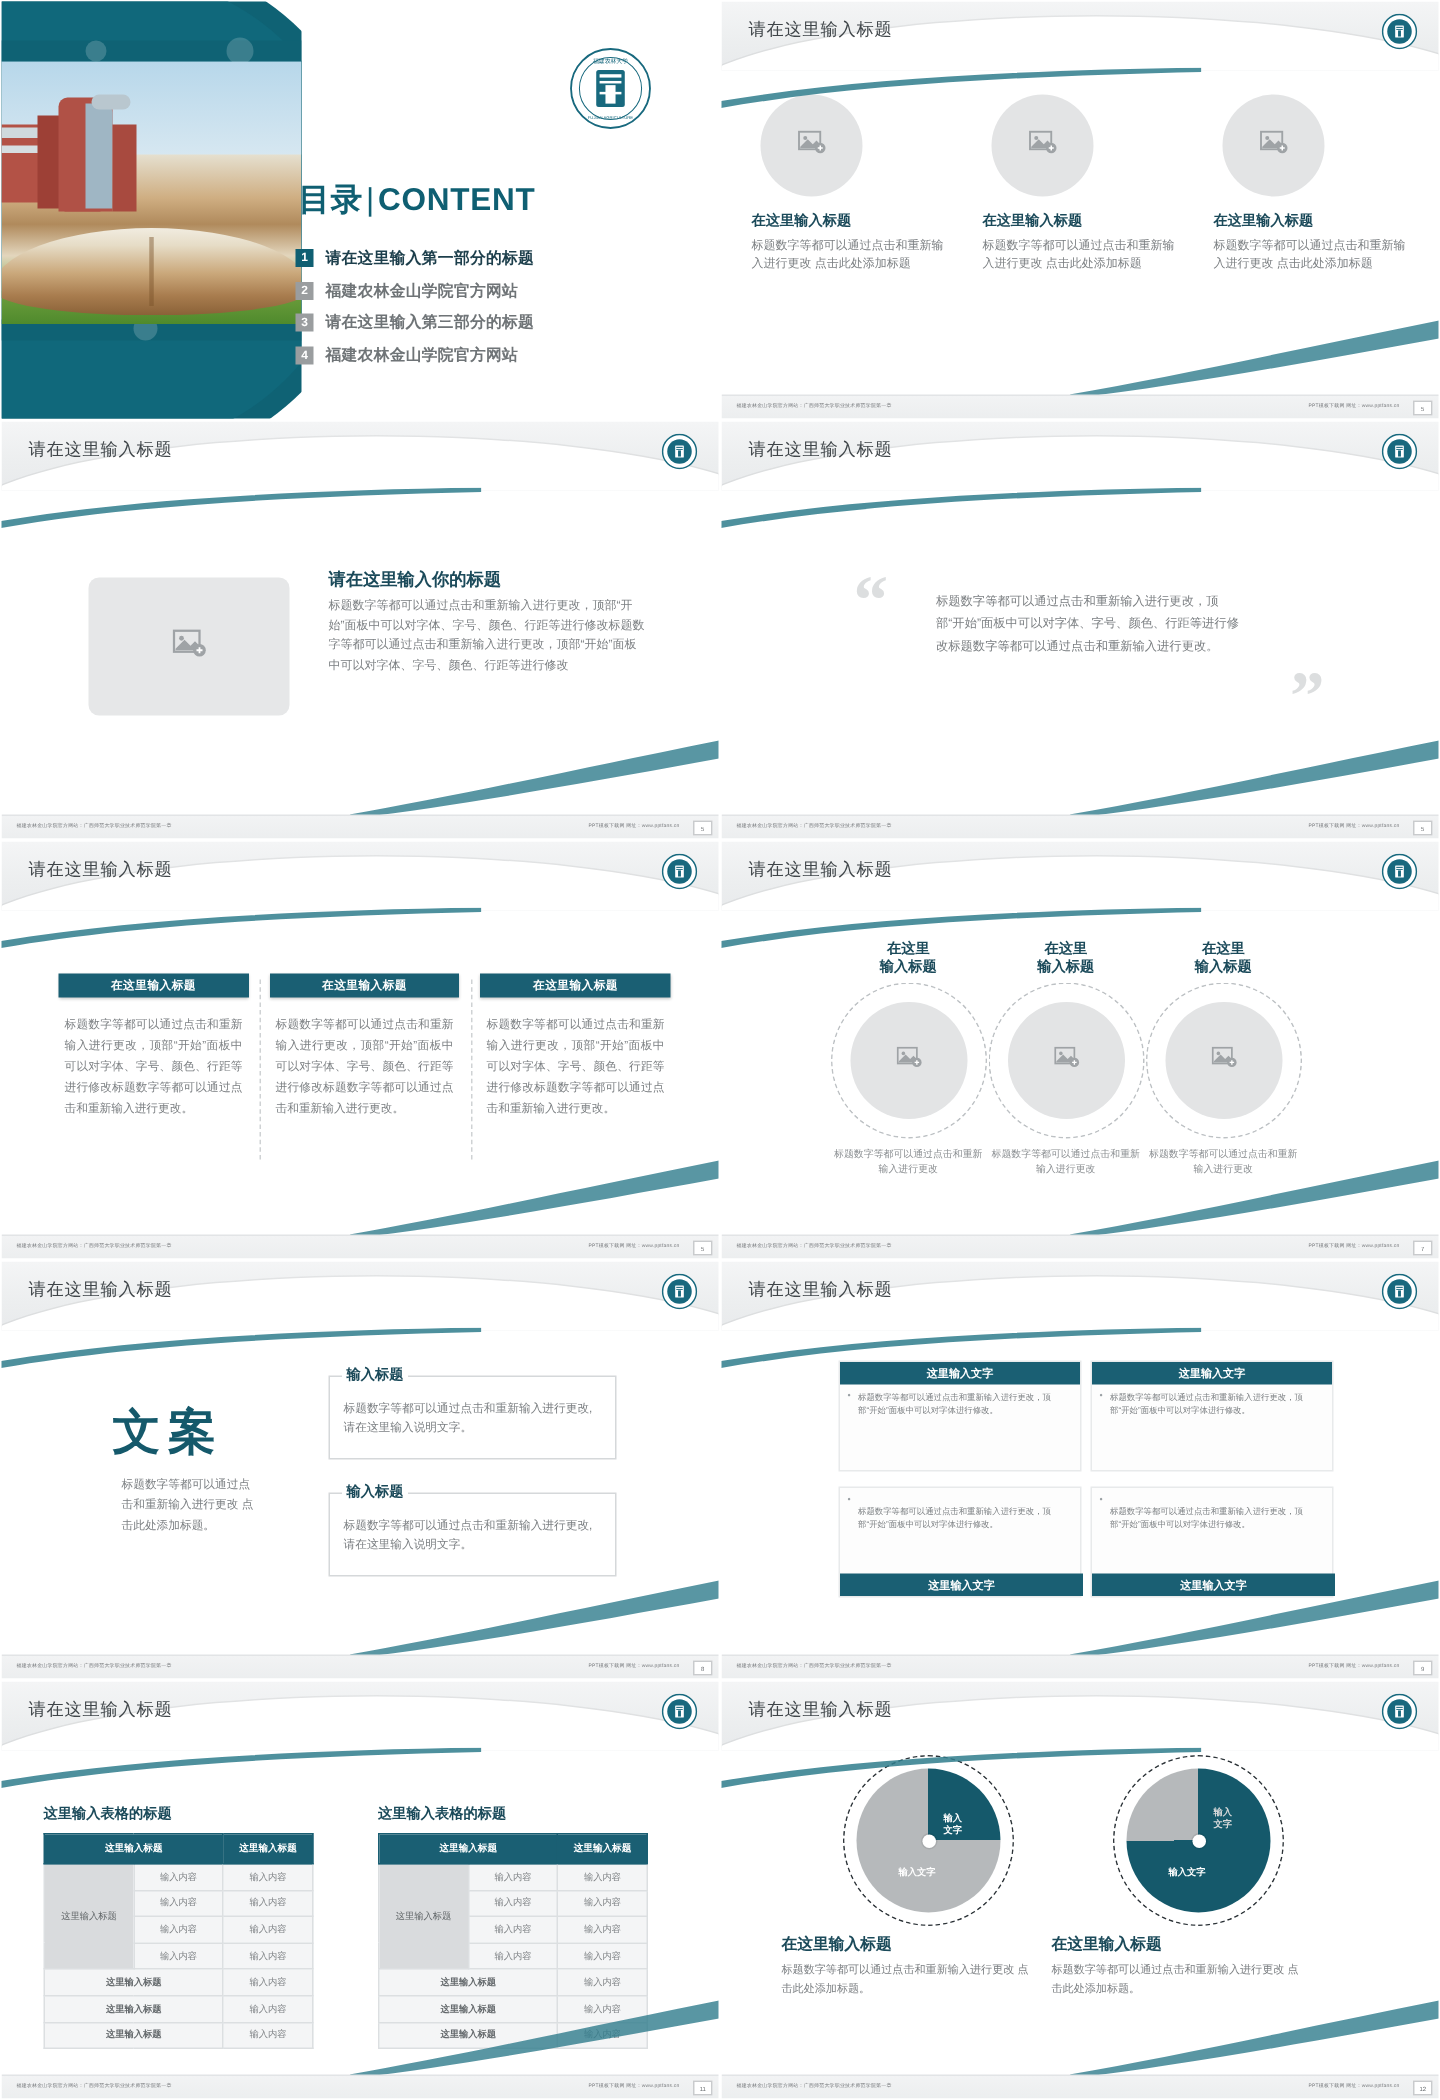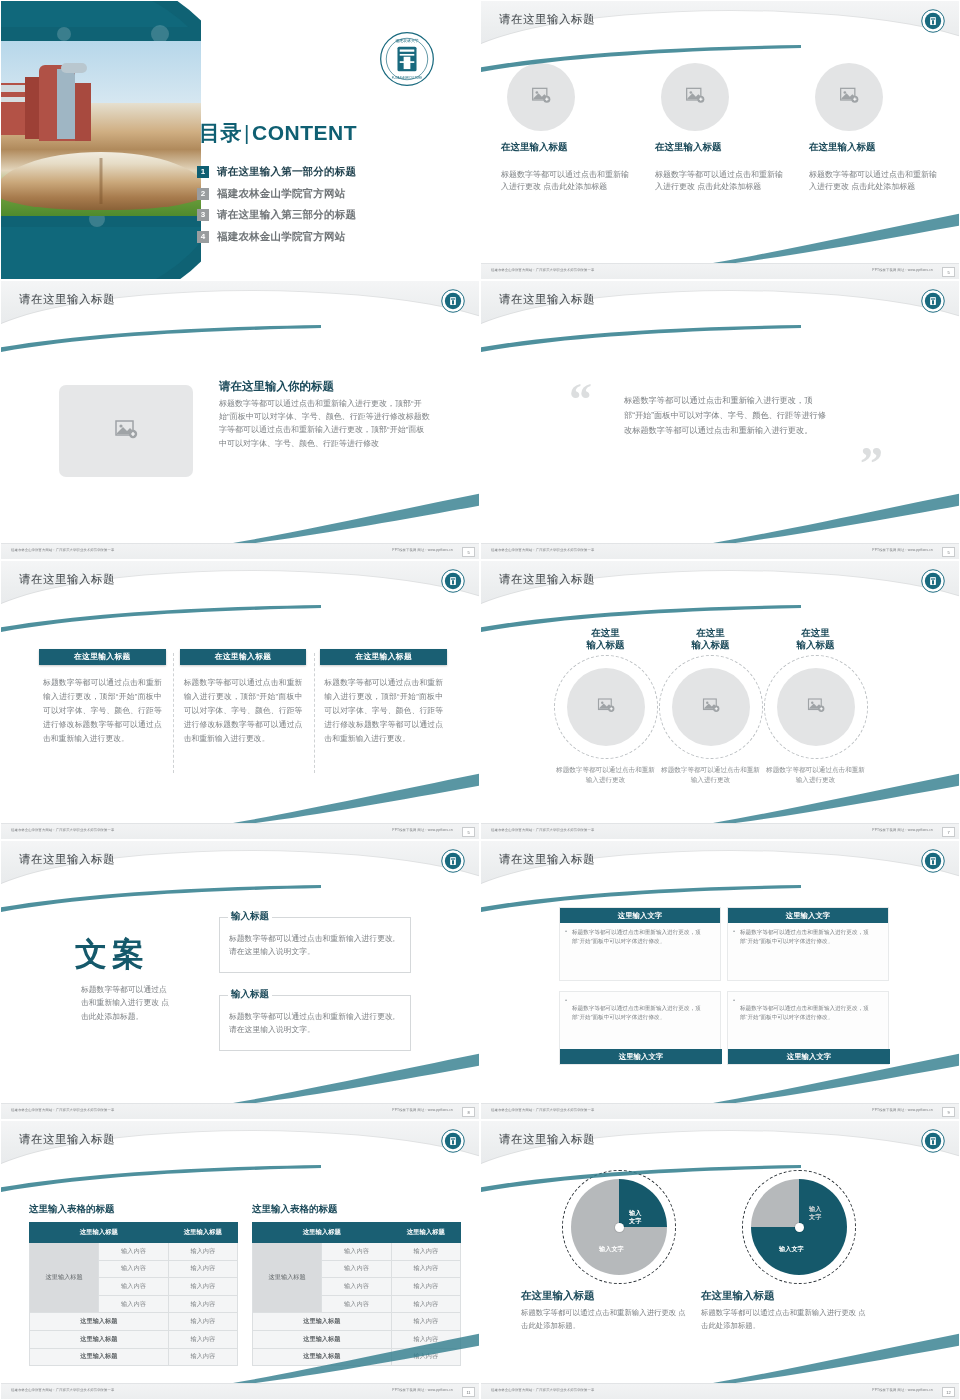--- a/index.html
+++ b/index.html
@@ -135,21 +135,21 @@
   .toc-row.active .toc-label{ color:#1d3f4c;text-align:right; }
 
   
   .circ-row{ position:absolute; left:20px; top:62px; width:440px; display:flex; gap:22px;}
   .circ-col{ width:132px; }
   .circ{
     width:68px; height:68px; border-radius:50%; background:#e3e4e5;
     margin:0 auto 0 6px; position:relative;
   }
   .circ-title{ margin-top:10px; font-size:9.5px; font-weight:bold; color:#1b4a5a;}
-  .circ-body{ margin-top:15px; font-size:8px; line-height:1.55; color:#7b7f82;}
+  .circ-body{ margin-top:4px; font-size:8px; line-height:1.55; color:#7b7f82;}
 
   
   .imgph{ position:absolute; left:50%; top:50%; transform:translate(-50%,-50%);}
 
   
   .pic-box{
     position:absolute; left:58px; top:104px; width:134px; height:92px;
     background:#e6e7e8; border-radius:7px;
   }
   .s3-title{ position:absolute; left:218px; top:98px; font-size:11.5px; font-weight:bold; color:#1b4a5a;}
@@ -207,21 +207,21 @@
   .qfoot{ position:absolute; left:0; bottom:0; width:162px; height:15px; background:#1a5f73;
     color:#fff; font-size:7.4px; font-weight:bold; text-align:center; line-height:15px;}
   .quad-center{
     position:absolute; left:50%; top:50%; transform:translate(-50%,-50%);
     width:124px; height:44px; background:#15596b; color:#fff;
     font-size:10.5px; font-weight:bold; text-align:center; line-height:44px;
     box-shadow:0 2px 5px rgba(0,0,0,.3); z-index:5;
   }
 
   
-  .tbl-wrap{ position:absolute; top:82px; width:209px;}
+  .tbl-wrap{ position:absolute; top:82px; width:180px;}
   .tbl-cap{ font-size:9.5px; font-weight:bold; color:#1b4a5a; margin-bottom:6px;}
   table.t{ width:100%; border-collapse:collapse; table-layout:fixed;}
   table.t th{
     background:#1a5f73; color:#fff; font-size:6.4px; font-weight:bold;
     padding:5px 0; text-align:center; border:1px solid #1a5f73;
   }
   table.t td{
     font-size:6.2px; color:#7e8285; text-align:center; padding:3.8px 0;
     border:1px solid #dcdfe1; background:#f4f5f6;
   }

